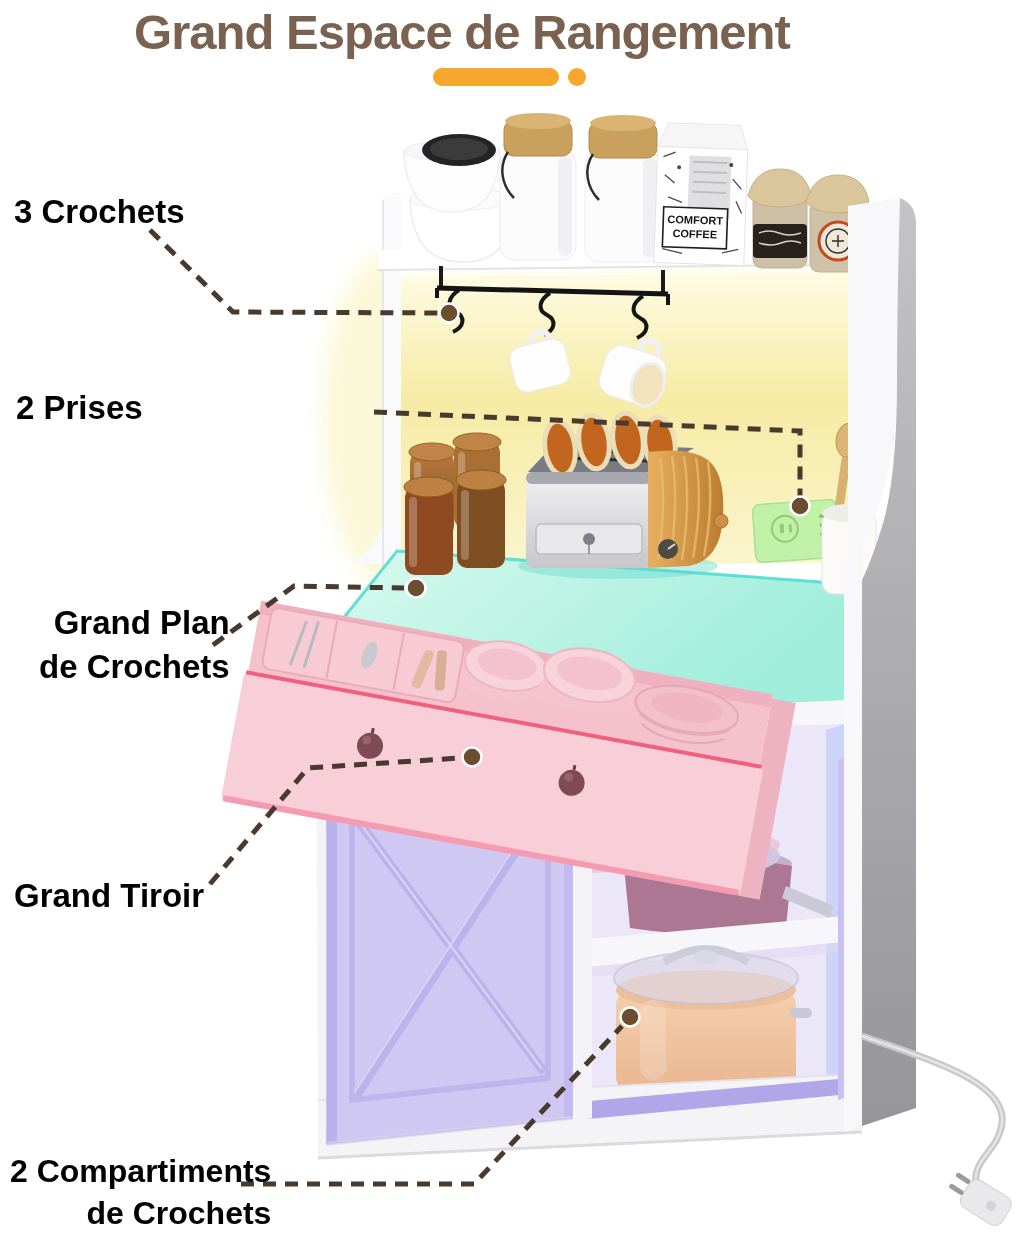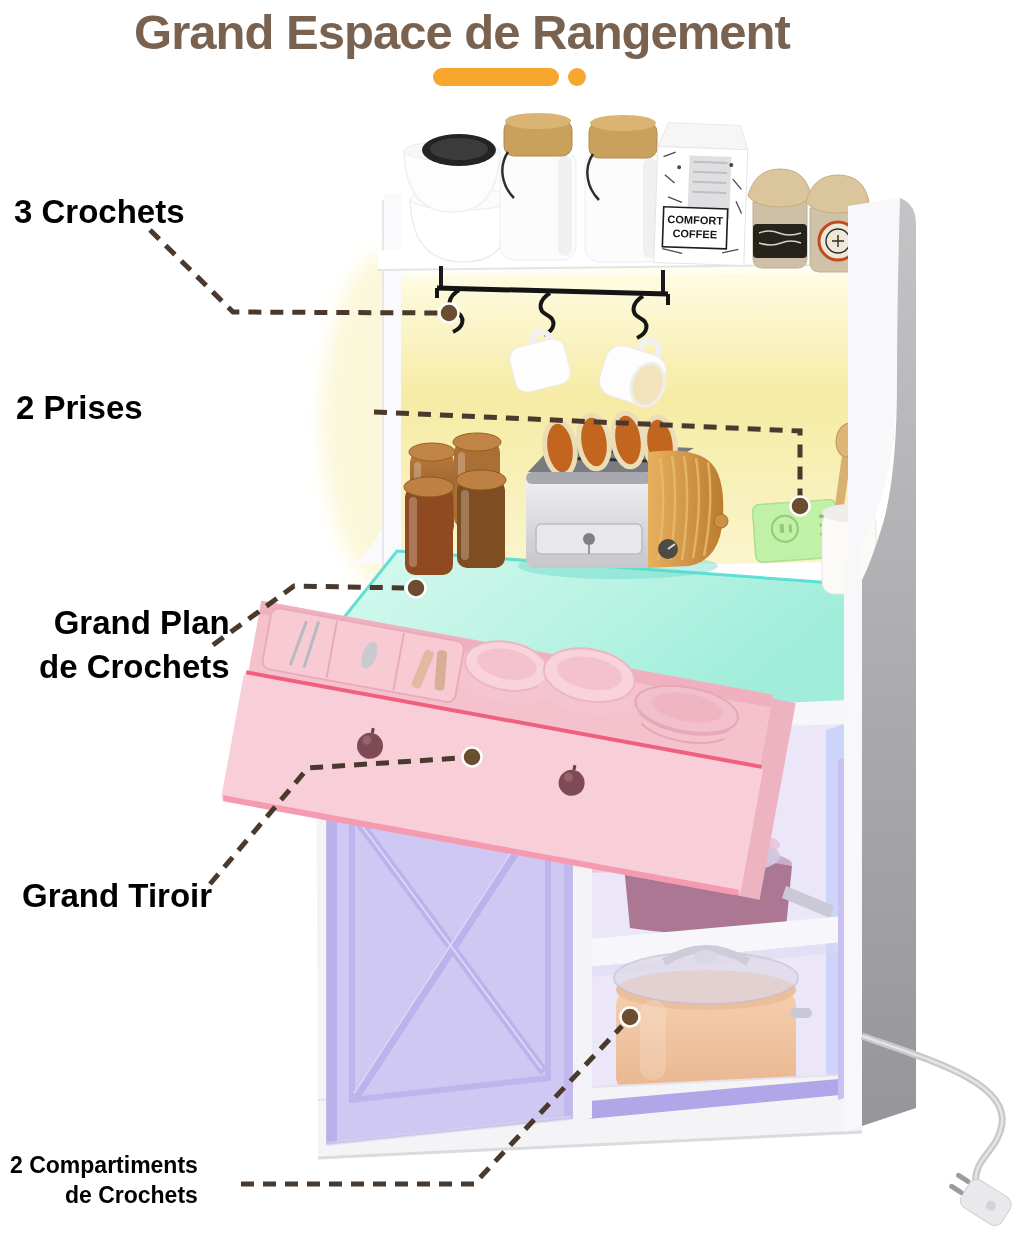--- a/index.html
+++ b/index.html
@@ -9,22 +9,22 @@
   #title{position:absolute;left:0;top:4px;width:892px;text-align:center;
          font-size:49px;font-weight:800;letter-spacing:-1px;color:#796250;padding-left:16px;}
   #underline-bar{position:absolute;left:433px;top:68px;width:126px;height:18px;
          border-radius:9px;background:#F7A62E;}
   #underline-dot{position:absolute;left:568px;top:68px;width:18px;height:18px;
          border-radius:9px;background:#F7A62E;}
   .callout{position:absolute;color:#000000;font-weight:700;font-size:33px;line-height:1.32;text-align:right;}
   #co-hooks{left:14px;top:190px;}
   #co-outlets{left:16px;top:386px;}
   #co-worktop{left:8px;top:601px;margin-left:31px;}
-  #co-drawer{left:22px;top:874px;}
-  #co-compartments{left:10px;top:1150px;font-size:23px;}
+  #co-drawer{left:14px;top:874px;}
+  #co-compartments{left:10px;top:1150px;font-size:32px;}
   svg{display:block;}
 </style>
 </head>
 <body>
 
 <div id="stage">
 
   <svg class="layer" viewBox="0 0 1024 1237">
     <defs>
       <linearGradient id="gLED" x1="0" y1="0" x2="0" y2="1">

